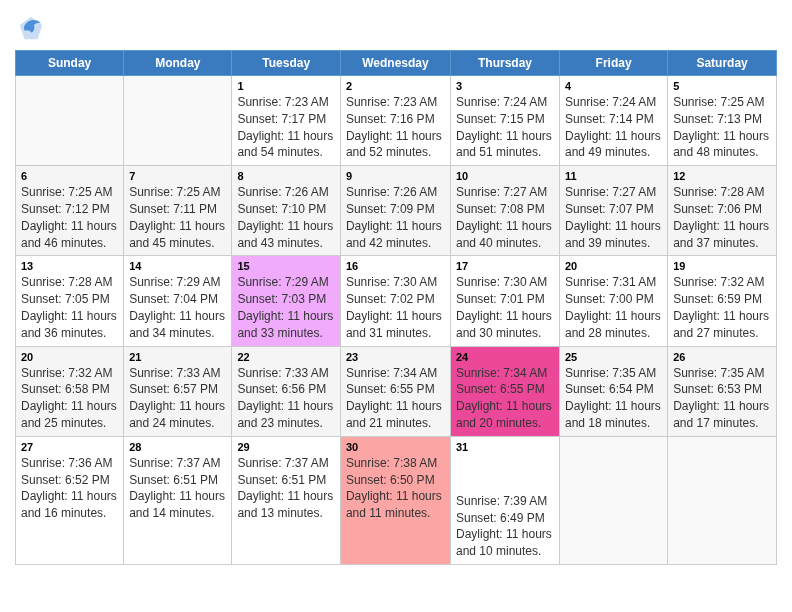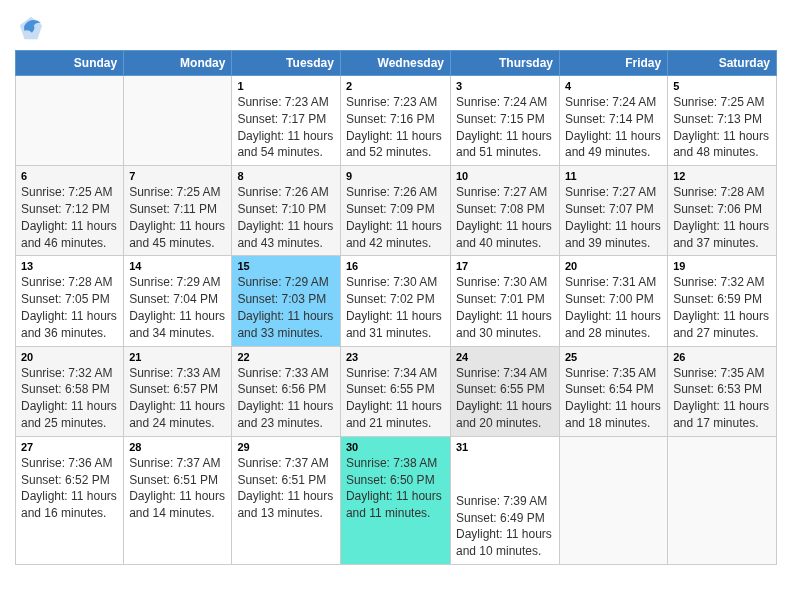--- a/index.html
+++ b/index.html
@@ -51,21 +51,21 @@
     }
     .calendar-table {
       width: 100%;
       border-collapse: collapse;
       font-size: 10.5px;
     }
     .calendar-table th {
       background-color: #3a7abf;
       color: #fff;
       padding: 5px 6px;
-      text-align: right;
+      text-align: center;
       font-size: 12px;
       font-weight: bold;
       border: 1px solid #5a9ad0;
     }
     .calendar-table td {
       vertical-align: top;
       padding: 4px 5px;
       border: 1px solid #ccc;
       width: 113px;
       min-height: 75px;
@@ -212,21 +212,21 @@
             <div class="day-info" style="white-space: pre-line;">Sunrise: 7:28 AM
 Sunset: 7:05 PM
 Daylight: 11 hours and 36 minutes.</div>
           </td>
           <td style="background: rgb(255, 255, 255);">
             <span class="day-number">14</span>
             <div class="day-info" style="white-space: pre-line;">Sunrise: 7:29 AM
 Sunset: 7:04 PM
 Daylight: 11 hours and 34 minutes.</div>
           </td>
-          <td style="background: #7dd3fc;">
+          <td style="background: #f0abfc;">
             <span class="day-number">15</span>
             <div class="day-info" style="white-space: pre-line;">Sunrise: 7:29 AM
 Sunset: 7:03 PM
 Daylight: 11 hours and 33 minutes.</div>
           </td>
           <td style="background: rgb(255, 255, 255);">
             <span class="day-number">16</span>
             <div class="day-info" style="white-space: pre-line;">Sunrise: 7:30 AM
 Sunset: 7:02 PM
 Daylight: 11 hours and 31 minutes.</div>
@@ -268,21 +268,21 @@
             <div class="day-info" style="white-space: pre-line;">Sunrise: 7:33 AM
 Sunset: 6:56 PM
 Daylight: 11 hours and 23 minutes.</div>
           </td>
           <td style="background: rgb(245, 245, 245);">
             <span class="day-number">23</span>
             <div class="day-info" style="white-space: pre-line;">Sunrise: 7:34 AM
 Sunset: 6:55 PM
 Daylight: 11 hours and 21 minutes.</div>
           </td>
-          <td style="background: #e5e5e5;">
+          <td style="background: #ec4899;">
             <span class="day-number">24</span>
             <div class="day-info" style="white-space: pre-line;">Sunrise: 7:34 AM
 Sunset: 6:55 PM
 Daylight: 11 hours and 20 minutes.</div>
           </td>
           <td style="background: rgb(245, 245, 245);">
             <span class="day-number">25</span>
             <div class="day-info" style="white-space: pre-line;">Sunrise: 7:35 AM
 Sunset: 6:54 PM
 Daylight: 11 hours and 18 minutes.</div>
@@ -306,21 +306,21 @@
             <div class="day-info" style="white-space: pre-line;">Sunrise: 7:37 AM
 Sunset: 6:51 PM
 Daylight: 11 hours and 14 minutes.</div>
           </td>
           <td style="background: rgb(255, 255, 255);">
             <span class="day-number">29</span>
             <div class="day-info" style="white-space: pre-line;">Sunrise: 7:37 AM
 Sunset: 6:51 PM
 Daylight: 11 hours and 13 minutes.</div>
           </td>
-          <td style="background: #5eead4;">
+          <td style="background: #fca5a5;">
             <span class="day-number">30</span>
             <div class="day-info" style="white-space: pre-line;">Sunrise: 7:38 AM
 Sunset: 6:50 PM
 Daylight: 11 hours and 11 minutes.</div>
           </td>
           <td style="background: rgb(255, 255, 255);">
             <span class="day-number">31</span>
             <div class="day-info" style="white-space: pre-line; margin-top: 40px;">Sunrise: 7:39 AM
 Sunset: 6:49 PM
 Daylight: 11 hours and 10 minutes.</div>

